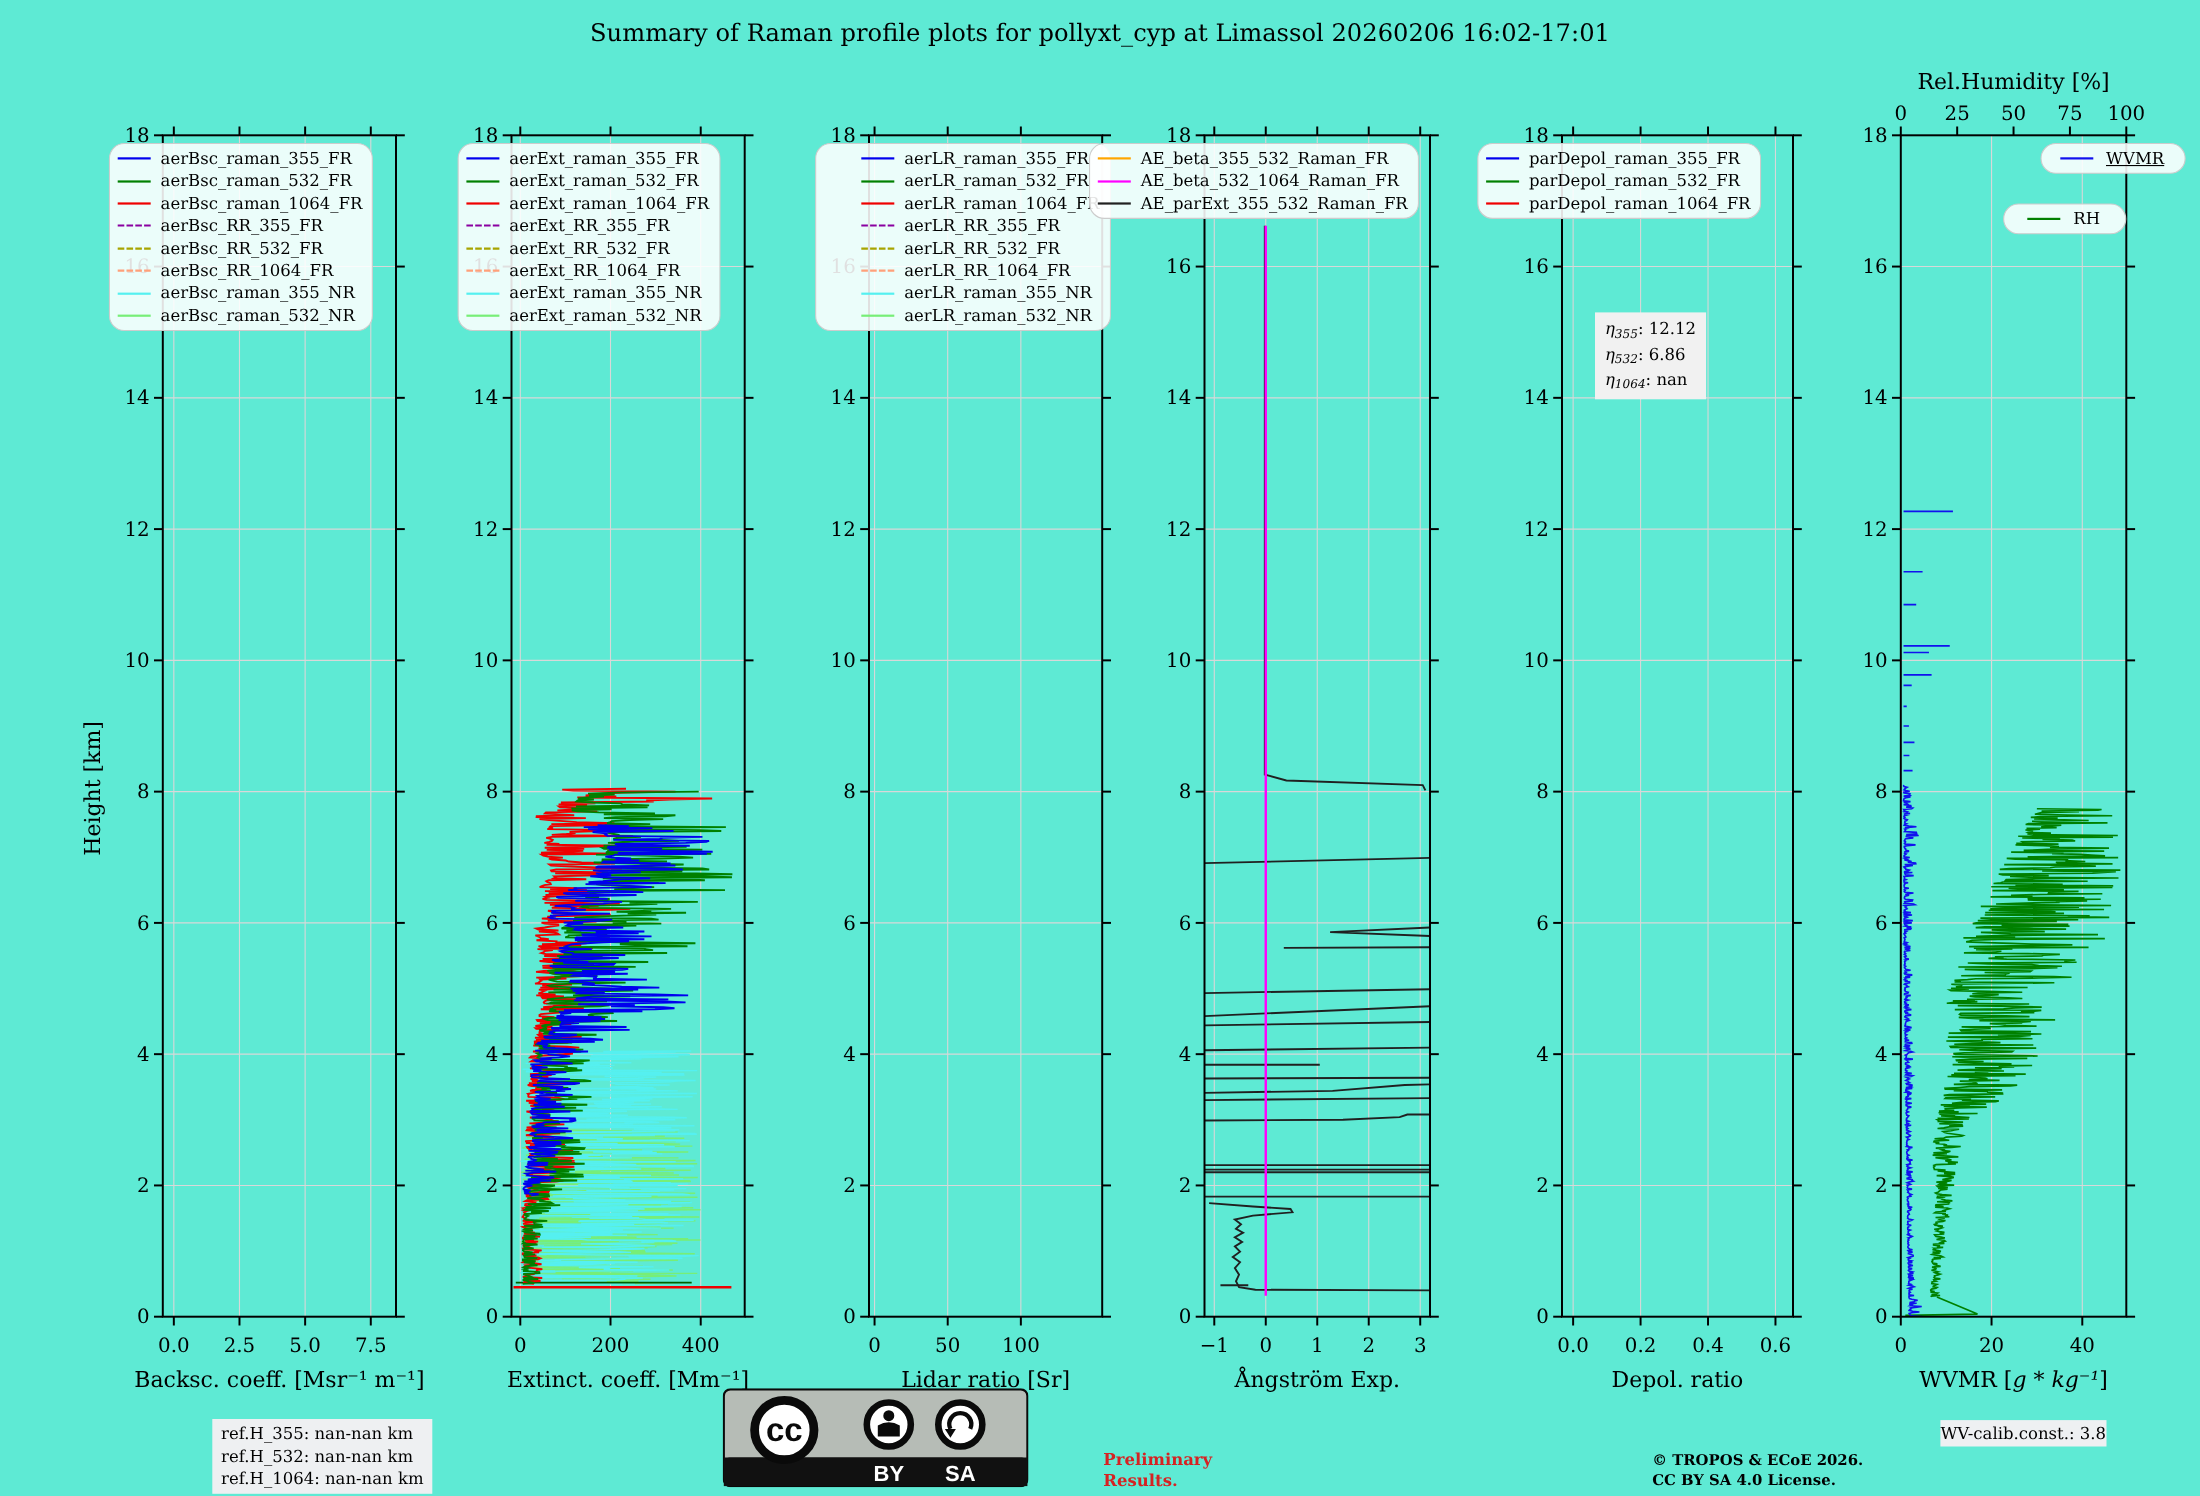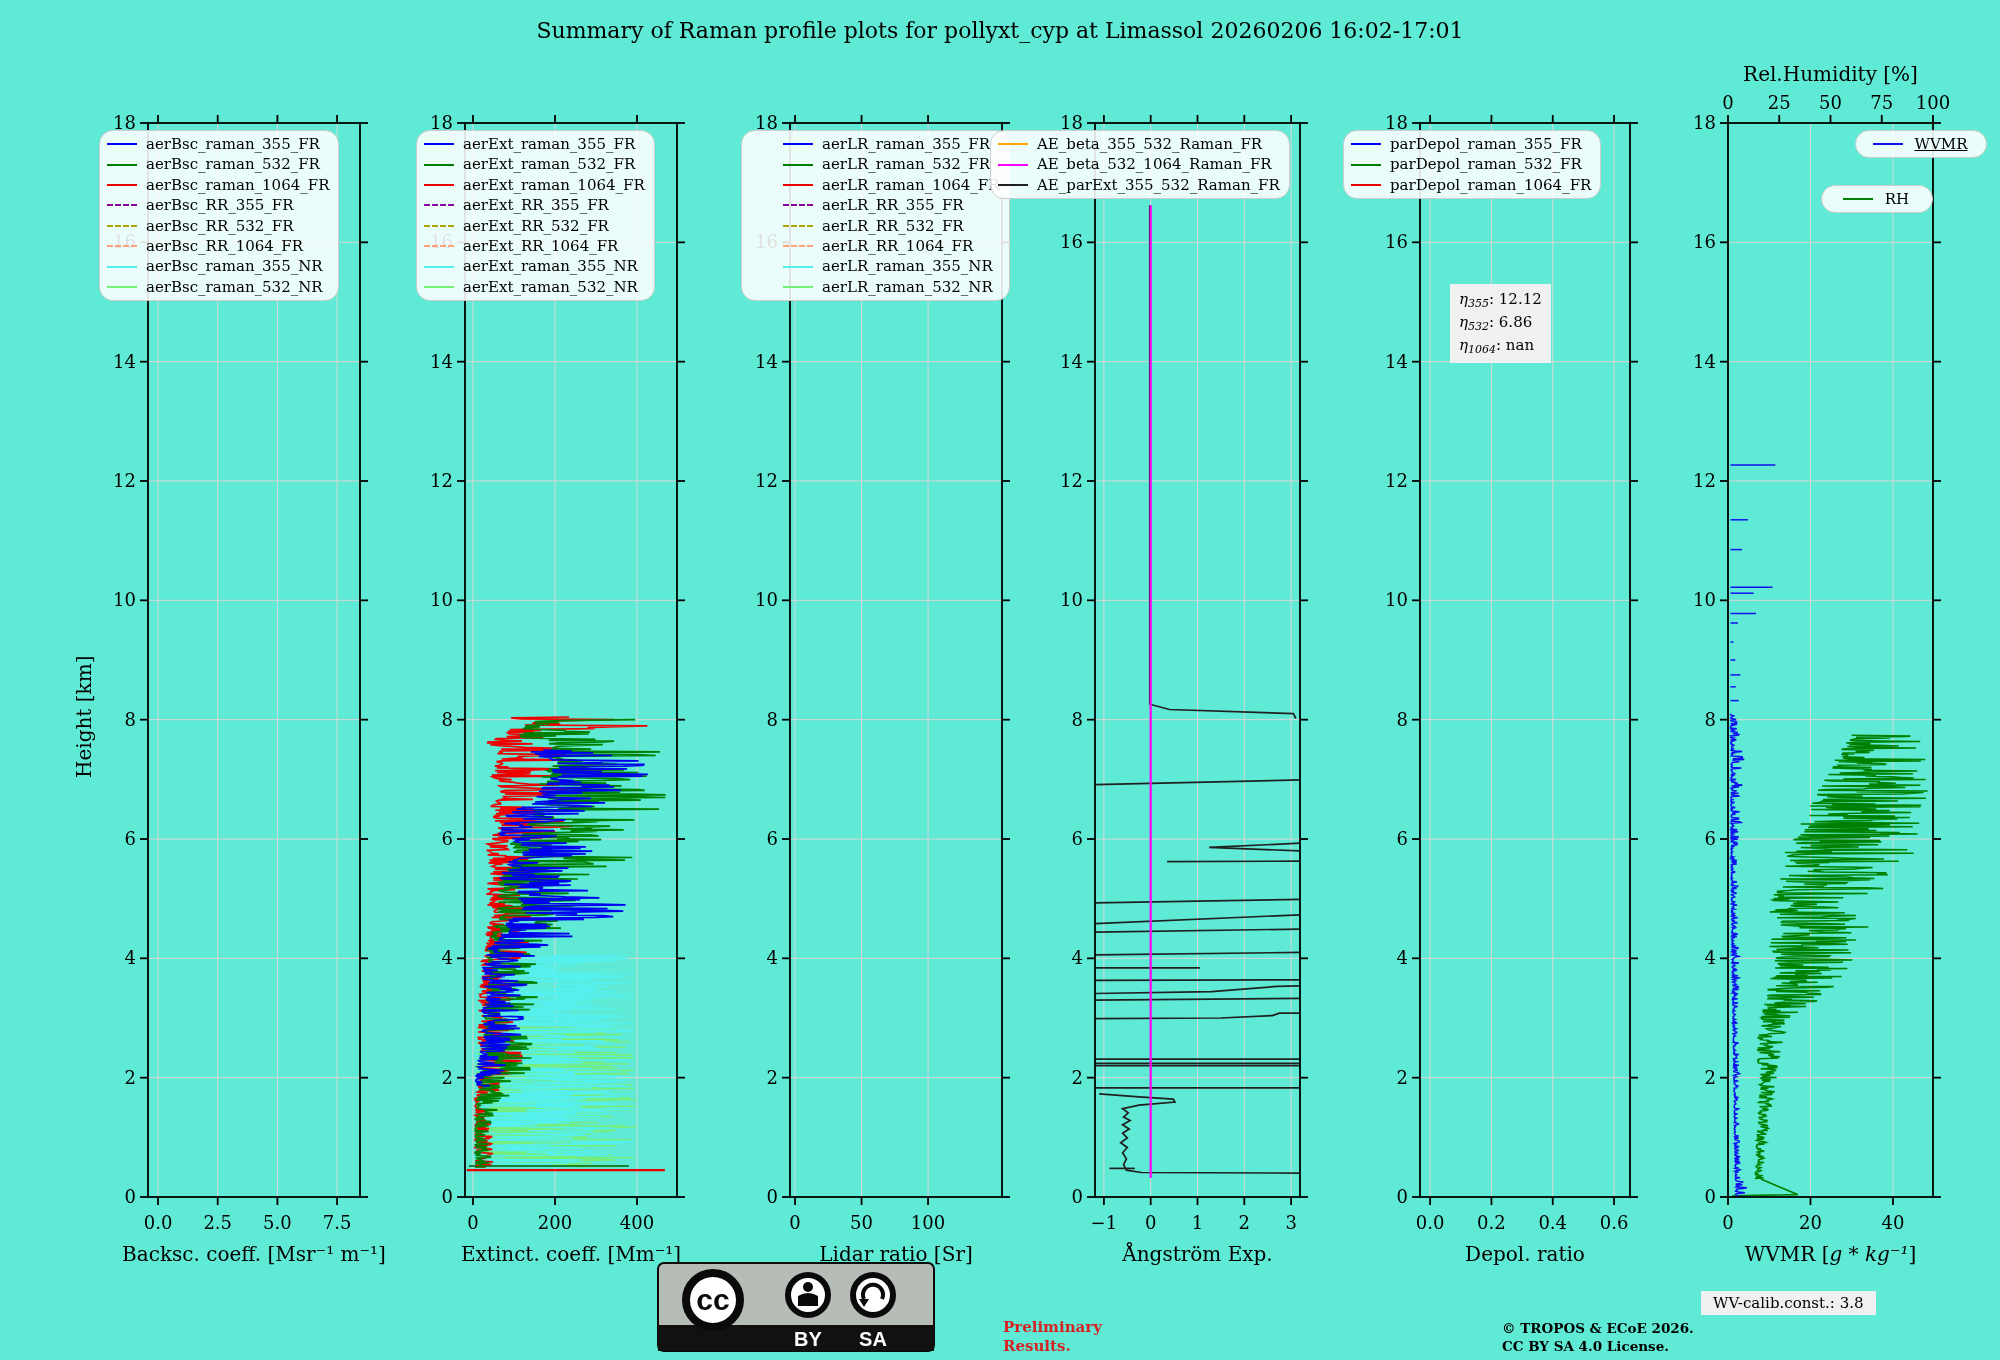--- a/index.html
+++ b/index.html
@@ -15,22 +15,22 @@
           font-size:15px;line-height:20.4px;white-space:nowrap;}
   .lrow{display:flex;align-items:center;gap:9px;}
   .lswatch{display:inline-block;width:30px;height:0;flex:0 0 30px;}
   .legend.center .lrow{justify-content:center;gap:12px;}
   .annot{position:absolute;background:#f1f1f1;padding:5px 9px;font-size:15px;
          line-height:1.45;}
   .eta-sym{font-style:italic;}
   .eta-sub{font-size:11px;vertical-align:-3px;font-style:italic;}
   .refh{position:absolute;left:193px;top:1290px;background:#eef0f2;
         padding:3px 8px;font-size:15px;line-height:1.38;}
-  .wvc{position:absolute;left:1701px;top:1291px;background:#eef0f2;
-       padding:3px 12px;font-size:15px;}
+  .wvc{position:absolute;left:1764px;top:1291px;background:#eef0f2;
+       padding:3px 0;font-size:15px;}
   .prelim{position:absolute;left:1003px;top:1318px;color:#d62222;
           font-weight:bold;font-size:15px;line-height:1.25;}
   .copyr{position:absolute;left:1502px;top:1320px;font-weight:bold;
          font-size:13.5px;line-height:1.3;}
   .ccbadge{position:absolute;left:657px;top:1262px;}
 </style>
 </head>
 <body>
 
 <div class="fig">
@@ -588,20 +588,25 @@
         </div>
       </div>
     </div>
 
   <div class="annot" style="left:1450px;top:284px;">
     <div><span class="eta-sym">η</span><span class="eta-sub">355</span><span>: 12.12</span></div>
     <div><span class="eta-sym">η</span><span class="eta-sub">532</span><span>: 6.86</span></div>
     <div><span class="eta-sym">η</span><span class="eta-sub">1064</span><span>: nan</span></div>
   </div>
 
+  <div class="refh">
+    <div>ref.H_355: nan-nan km</div>
+    <div>ref.H_532: nan-nan km</div>
+    <div>ref.H_1064: nan-nan km</div>
+  </div>
 
   <div class="wvc">WV-calib.const.: 3.8</div>
 
   <div class="prelim">
     <div>Preliminary</div>
     <div>Results.</div>
   </div>
 
   <div class="copyr">
     <div>© TROPOS &amp; ECoE 2026.</div>

